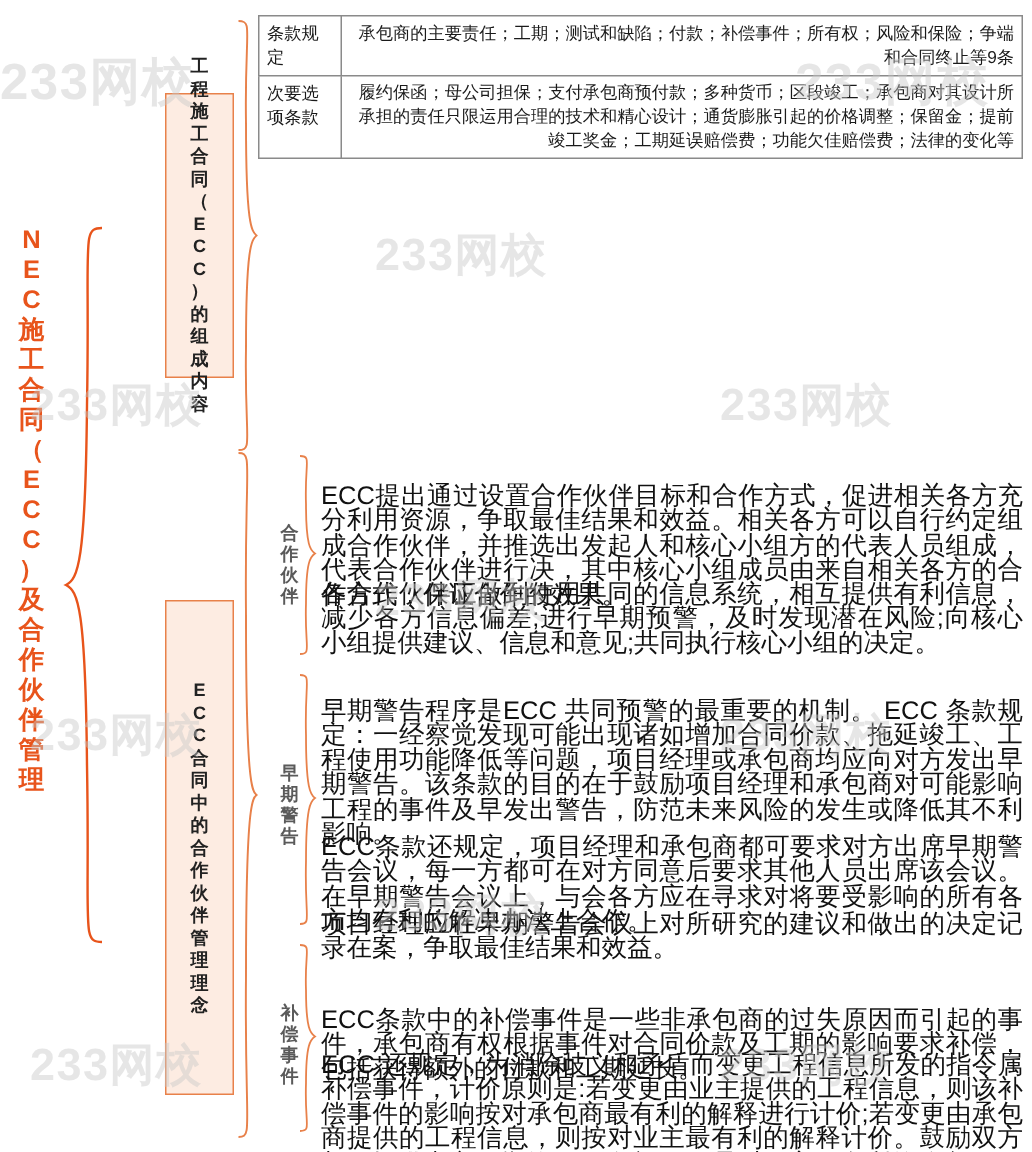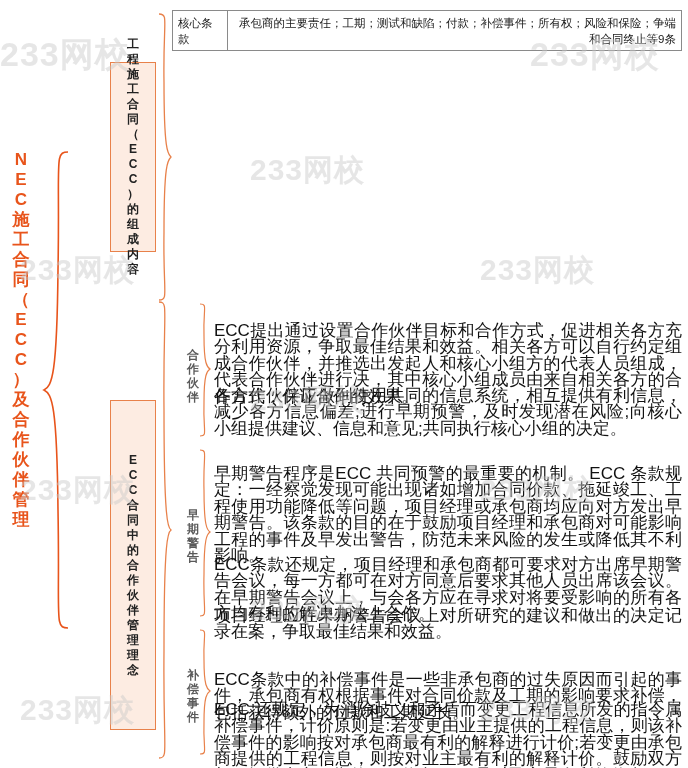--- a/index.html
+++ b/index.html
@@ -223,22 +223,26 @@
 <svg class="brace-svg" style="left:198px; top:448px;" width="14" height="170" viewBox="0 0 14 170">
   <path d="M2,2 C10,2 5,6 6,42 C6,78 9,82 12,84 C9,86 6,90 6,126 C5,164 10,168 2,168" fill="none" stroke="#e8814a" stroke-width="1.2"></path>
 </svg>
 <svg class="brace-svg" style="left:198px; top:628px;" width="14" height="128" viewBox="0 0 14 128">
   <path d="M2,2 C10,2 5,6 6,32 C6,58 9,61 12,63 C9,65 6,68 6,94 C5,122 10,126 2,126" fill="none" stroke="#e8814a" stroke-width="1.2"></path>
 </svg>
 
 <table class="tbl">
   <tbody>
       <tr>
-    <td class="k">核心条款</td>
+    <td class="k">条款规定</td>
     <td class="v">承包商的主要责任；工期；测试和缺陷；付款；补偿事件；所有权；风险和保险；争端和合同终止等9条</td>
+  </tr>
+  <tr>
+    <td class="k">次要选项条款</td>
+    <td class="v">履约保函；母公司担保；支付承包商预付款；多种货币；区段竣工；承包商对其设计所承担的责任只限运用合理的技术和精心设计；通货膨胀引起的价格调整；保留金；提前竣工奖金；工期延误赔偿费；功能欠佳赔偿费；法律的变化等</td>
   </tr>
 </tbody>
   </table>
 
 <div class="sub-label" style="left:180px; top:348px;" id="lbl0">
     <span style="display: block;">合</span>
     <span style="display: block;">作</span>
     <span style="display: block;">伙</span>
     <span style="display: block;">伴</span>
   </div>

